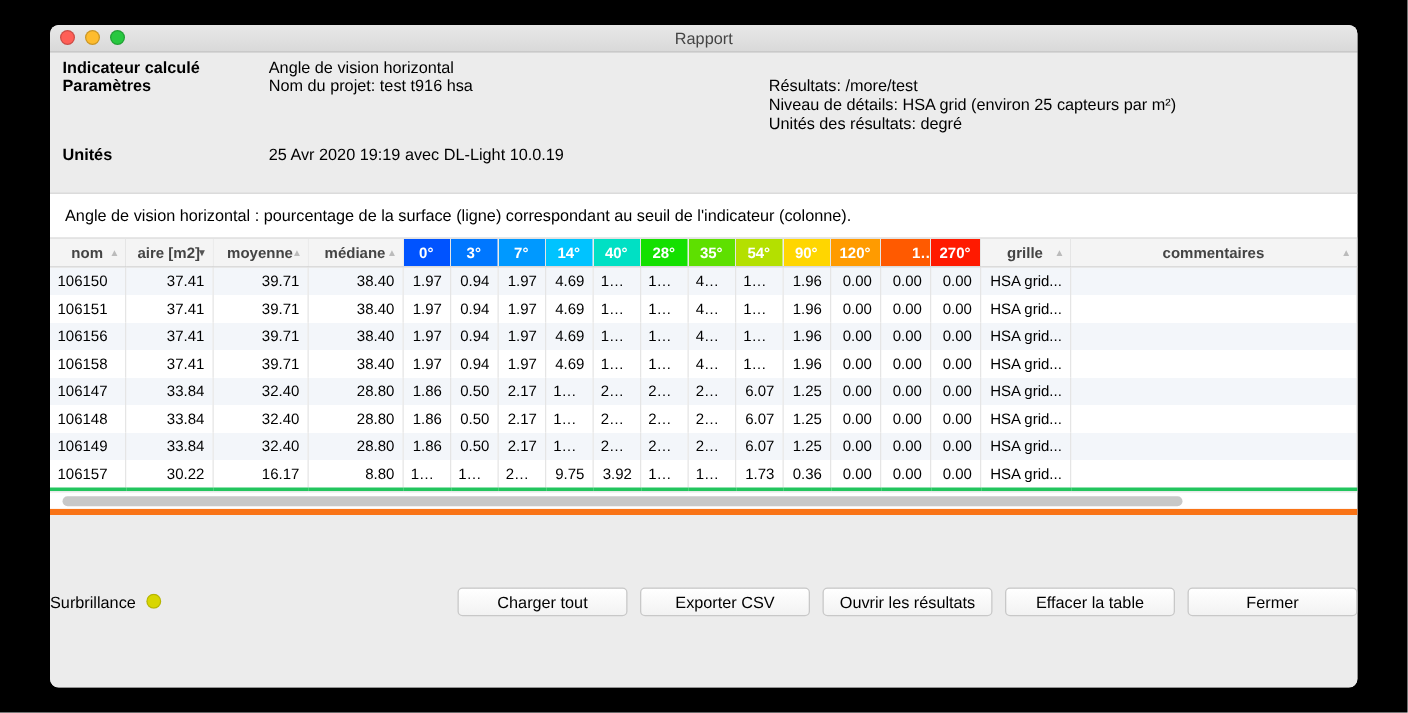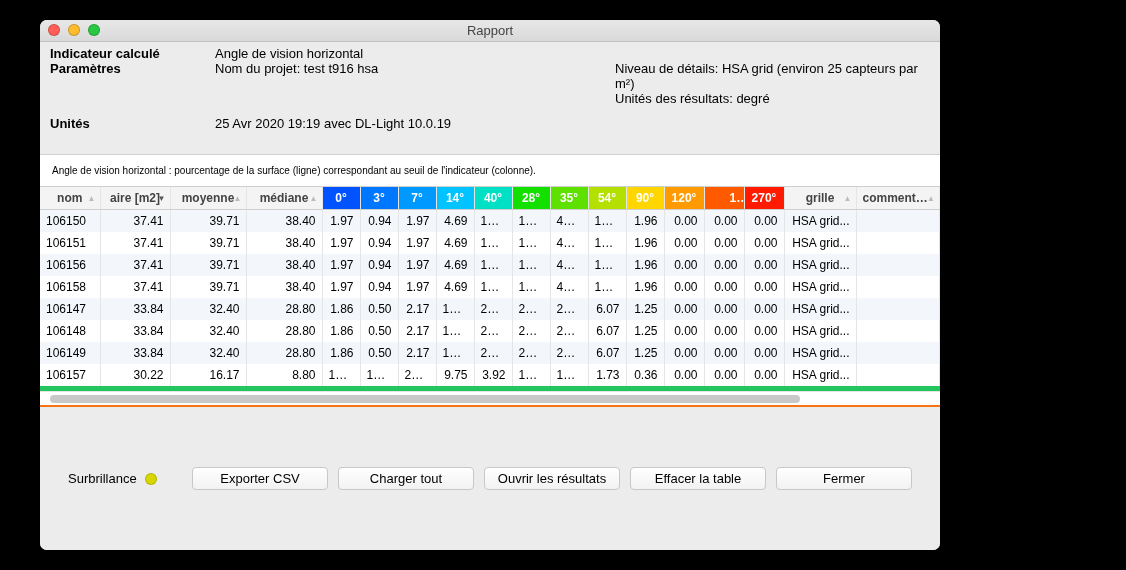--- a/index.html
+++ b/index.html
@@ -7,21 +7,21 @@
     background: #000;
     font-family: "Helvetica Neue", Helvetica, Arial, sans-serif;
     font-size: 13px;
     color: #000;
     width: 1126px;
     height: 570px;
     position: relative;
     padding: 20px 40px;
   }
   .window {
-    width: 900px;
+    width: 1046px;
     height: 530px;
     background: #ececec;
     border-radius: 7px;
     box-shadow: 0 15px 40px rgba(0,0,0,0.6), 0 0 0 1px rgba(0,0,0,0.3);
     overflow: hidden;
     display: flex;
     flex-direction: column;
   }
   .titlebar {
     height: 22px;
@@ -58,21 +58,21 @@
   }
   .header .lbl { font-weight: bold; }
   .header .val { }
   .header .right { font-size: 13px;}
   .header .rowgap { height: 10px; }
   .desc {
     background: #fff;
     border-top: 1px solid #cfcfcf;
     border-bottom: 1px solid #cfcfcf;
     padding: 10px 12px;
-    font-size: 10px;
+    font-size: 13px;
   }
   .table-wrap {
     background:#fff;
     flex: 0 0 auto;
   }
   table { border-collapse: collapse; width: 100%; table-layout: fixed; }
   th, td {
     border-right: 1px solid #e5e5e5;
     padding: 4px 6px;
     font-size: 12px;
@@ -95,45 +95,45 @@
     right: 4px;
     top: 50%;
     transform: translateY(-50%);
     font-size: 8px;
     color: #bbb;
   }
   th .sort.active { color:#555; }
   th.colored { color:#fff; font-weight: bold; text-align:center;}
   tr.even td { background: #f3f6fa; }
   tr.odd td { background: #fff; }
-  tr.last td { border-bottom: 5px solid #22c55e; margin-left: 44px; }
+  tr.last td { border-bottom: 3px solid #22c55e; margin-left: 44px; }
   td.nom { text-align: left; }
   td.grille { text-align: right; }
   td.comm { text-align: left; }
   .scroll-strip {
     height: 14px;
     background:#fff;
     border-top:1px solid #e5e5e5;
     position: relative;
     padding: 2px 10px;
   }
   .scroll-thumb {
     position:absolute;
     left:10px; right:140px; top:3px;
     height:8px;
     background:#c8c8c8;
     border-radius:4px;
   }
   .footer {
     flex: 1;
     background:#ececec;
-    border-top: 2px solid #f97316;
+    border-top: 5px solid #f97316;
     display:flex;
     align-items:center;
-    padding: 0 28px;
+    padding: 0 0;
     gap: 10px;
   }
   .footer-left { display:flex; align-items:center; gap:8px; font-size:13px;}
   .footer-left .ind { width:12px;height:12px;border-radius:50%;background:#d8d600;border:0.5px solid rgba(0,0,0,0.15);}
   .footer-spacer { flex:1; }
   .btn {
     background: linear-gradient(#ffffff,#f2f2f2);
     border: 1px solid #c8c8c8;
     border-radius: 4px;
     padding: 3px 0;
@@ -158,20 +158,21 @@
   </div>
 
   <div class="header">
     <div class="lbl">Indicateur calculé</div>
     <div class="val">Angle de vision horizontal</div>
     <div></div>
 
     <div class="lbl">Paramètres</div>
     <div class="val">Nom du projet: test t916 hsa</div>
     <div class="right">
+      <div>Résultats: /more/test</div>
       <div>Niveau de détails: HSA grid (environ 25 capteurs par m²)</div>
       <div>Unités des résultats: degré</div>
     </div>
 
     <div class="rowgap"></div>
       <div class="rowgap"></div>
       <div class="rowgap"></div>
 
     <div class="lbl">Unités</div>
     <div class="val">25 Avr 2020 19:19 avec DL-Light 10.0.19</div>
@@ -393,20 +394,20 @@
   <div class="scroll-strip">
     <div class="scroll-thumb"></div>
   </div>
 
   <div class="footer">
     <div class="footer-left">
       <span>Surbrillance</span>
       <span class="ind"></span>
     </div>
     <div class="footer-spacer"></div>
+    <div class="btn">Charger tout</div>
     <div class="btn">Exporter CSV</div>
-    <div class="btn">Charger tout</div>
     <div class="btn">Ouvrir les résultats</div>
     <div class="btn">Effacer la table</div>
     <div class="btn">Fermer</div>
   </div>
 
 </div>
 
 </body></html>

